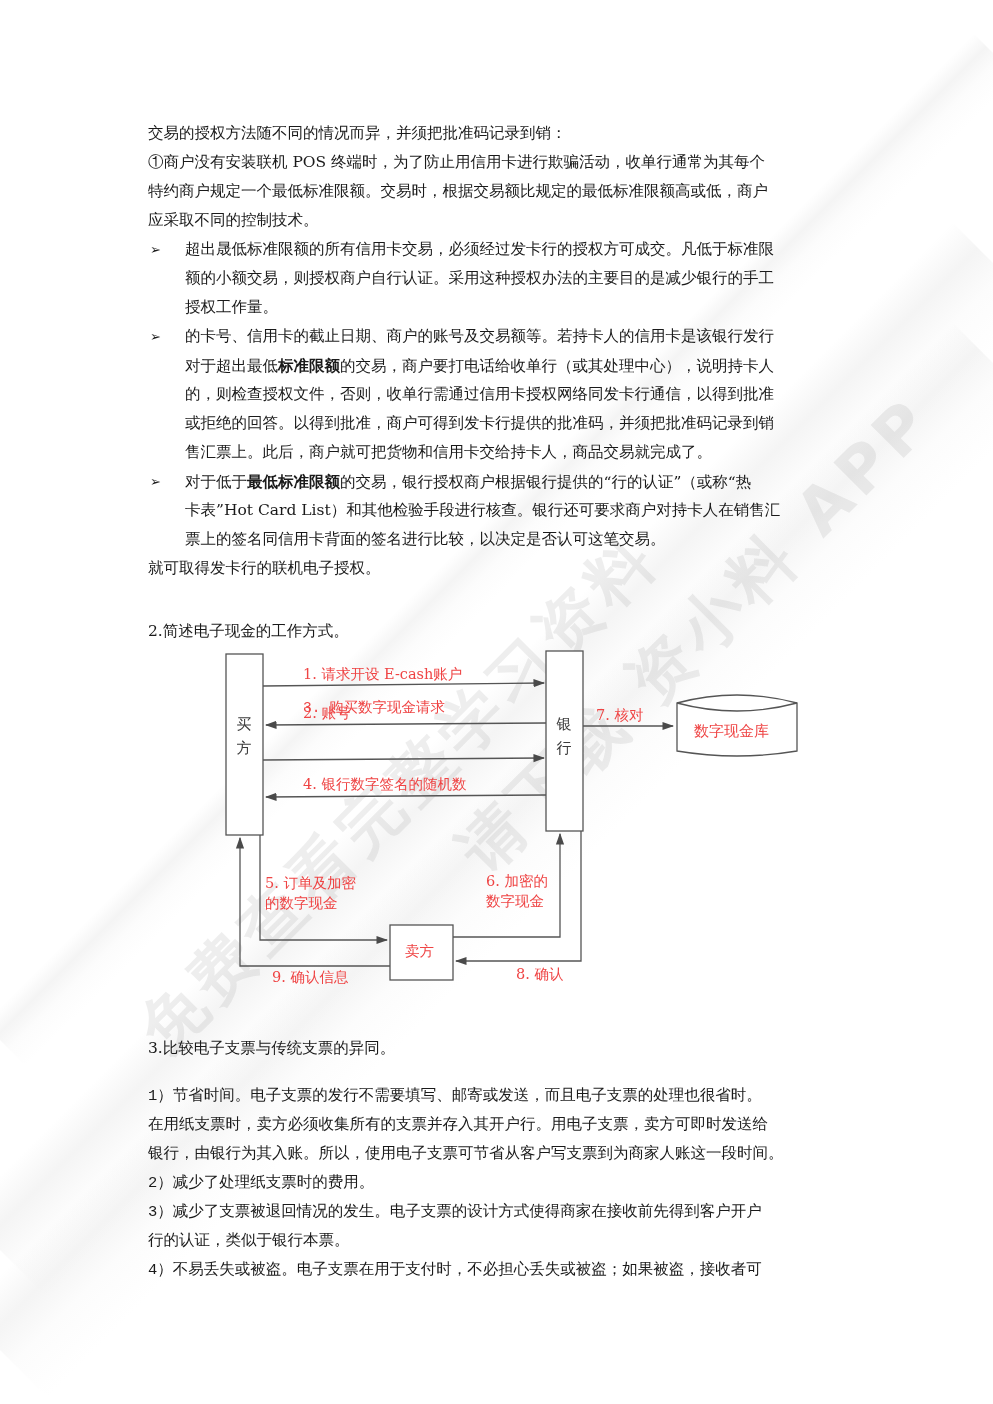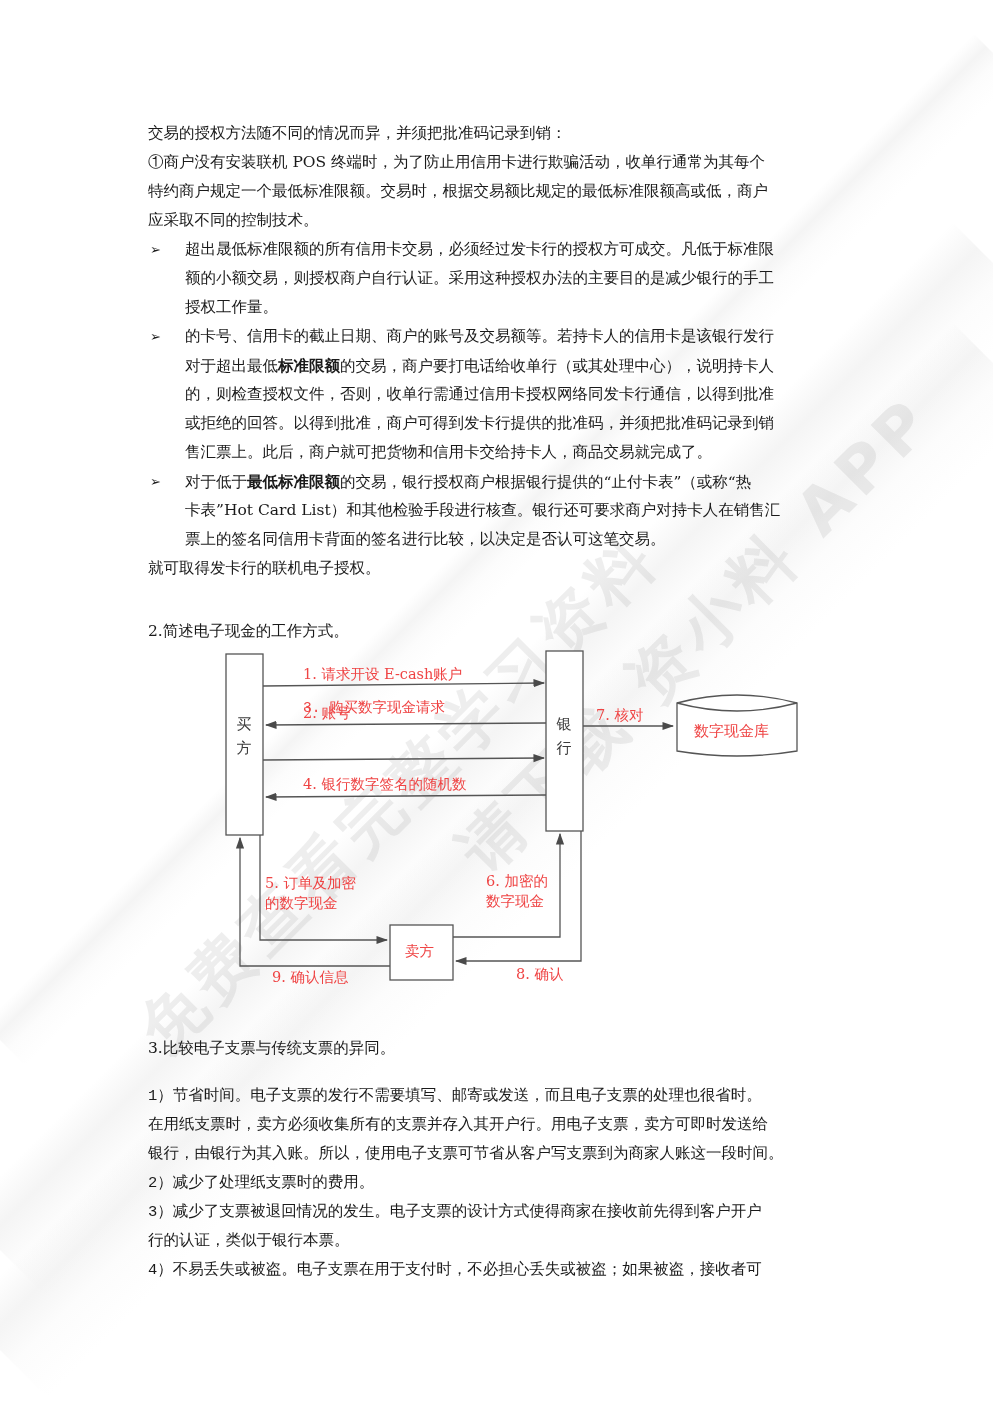--- a/index.html
+++ b/index.html
@@ -57,21 +57,21 @@
       <span class="bullet-mark">➢</span>
       <div class="line"><span>的卡号、信用卡的截止日期、商户的账号及交易额等。若持卡人的信用卡是该银行发行</span></div>
       <div class="line"><span>对于超出最低</span><b>标准限额</b><span>的交易，商户要打电话给收单行（或其处理中心），说明持卡人</span></div>
       <div class="line"><span>的，则检查授权文件，否则，收单行需通过信用卡授权网络同发卡行通信，以得到批准</span></div>
       <div class="line"><span>或拒绝的回答。以得到批准，商户可得到发卡行提供的批准码，并须把批准码记录到销</span></div>
       <div class="line"><span>售汇票上。此后，商户就可把货物和信用卡交给持卡人，商品交易就完成了。</span></div>
     </div>
 
     <div class="bullet-row">
       <span class="bullet-mark">➢</span>
-      <div class="line"><span>对于低于</span><b>最低标准限额</b><span>的交易，银行授权商户根据银行提供的“止付卡表”（或称“热</span></div>
+      <div class="line"><span>对于低于</span><b>最低标准限额</b><span>的交易，银行授权商户根据银行提供的“行的认证”（或称“热</span></div>
       <div class="line"><span>卡表”Hot Card List）和其他检验手段进行核查。银行还可要求商户对持卡人在销售汇</span></div>
       <div class="line"><span>票上的签名同信用卡背面的签名进行比较，以决定是否认可这笔交易。</span></div>
     </div>
 
     <div class="line">就可取得发卡行的联机电子授权。</div>
   </div>
 
   <div class="q-title" style="top:619px;">2.简述电子现金的工作方式。</div>
 
   <div class="diagram">

